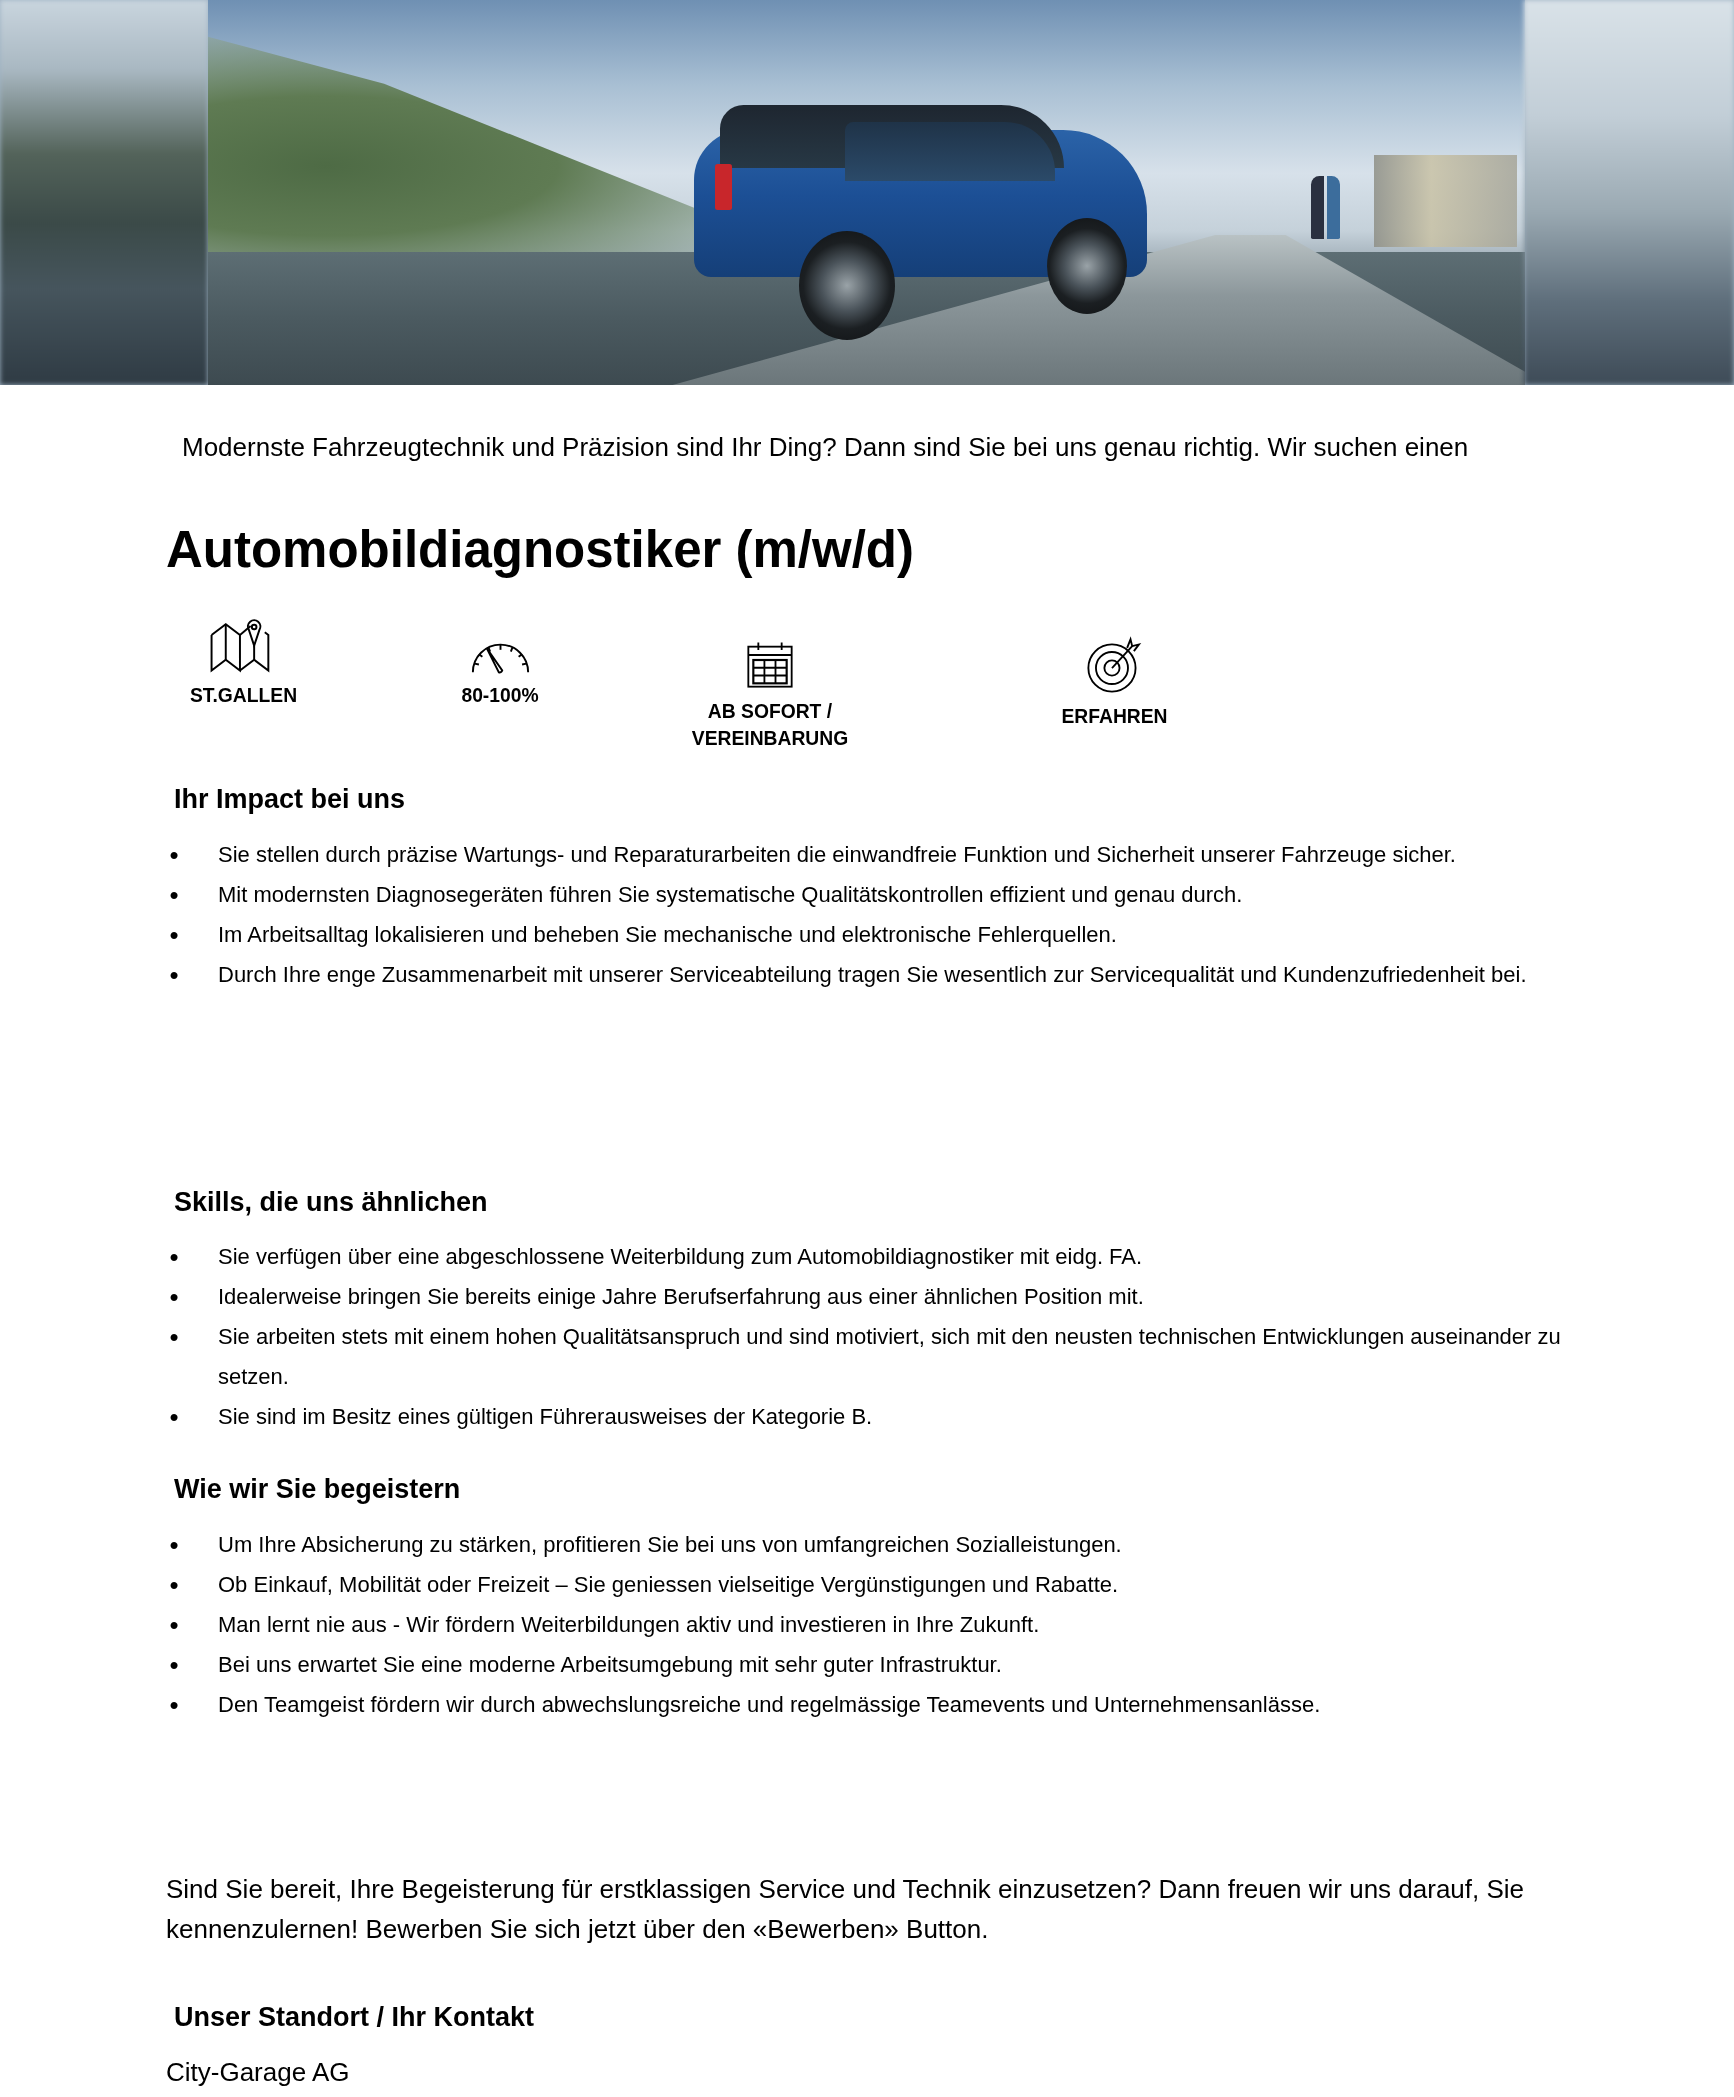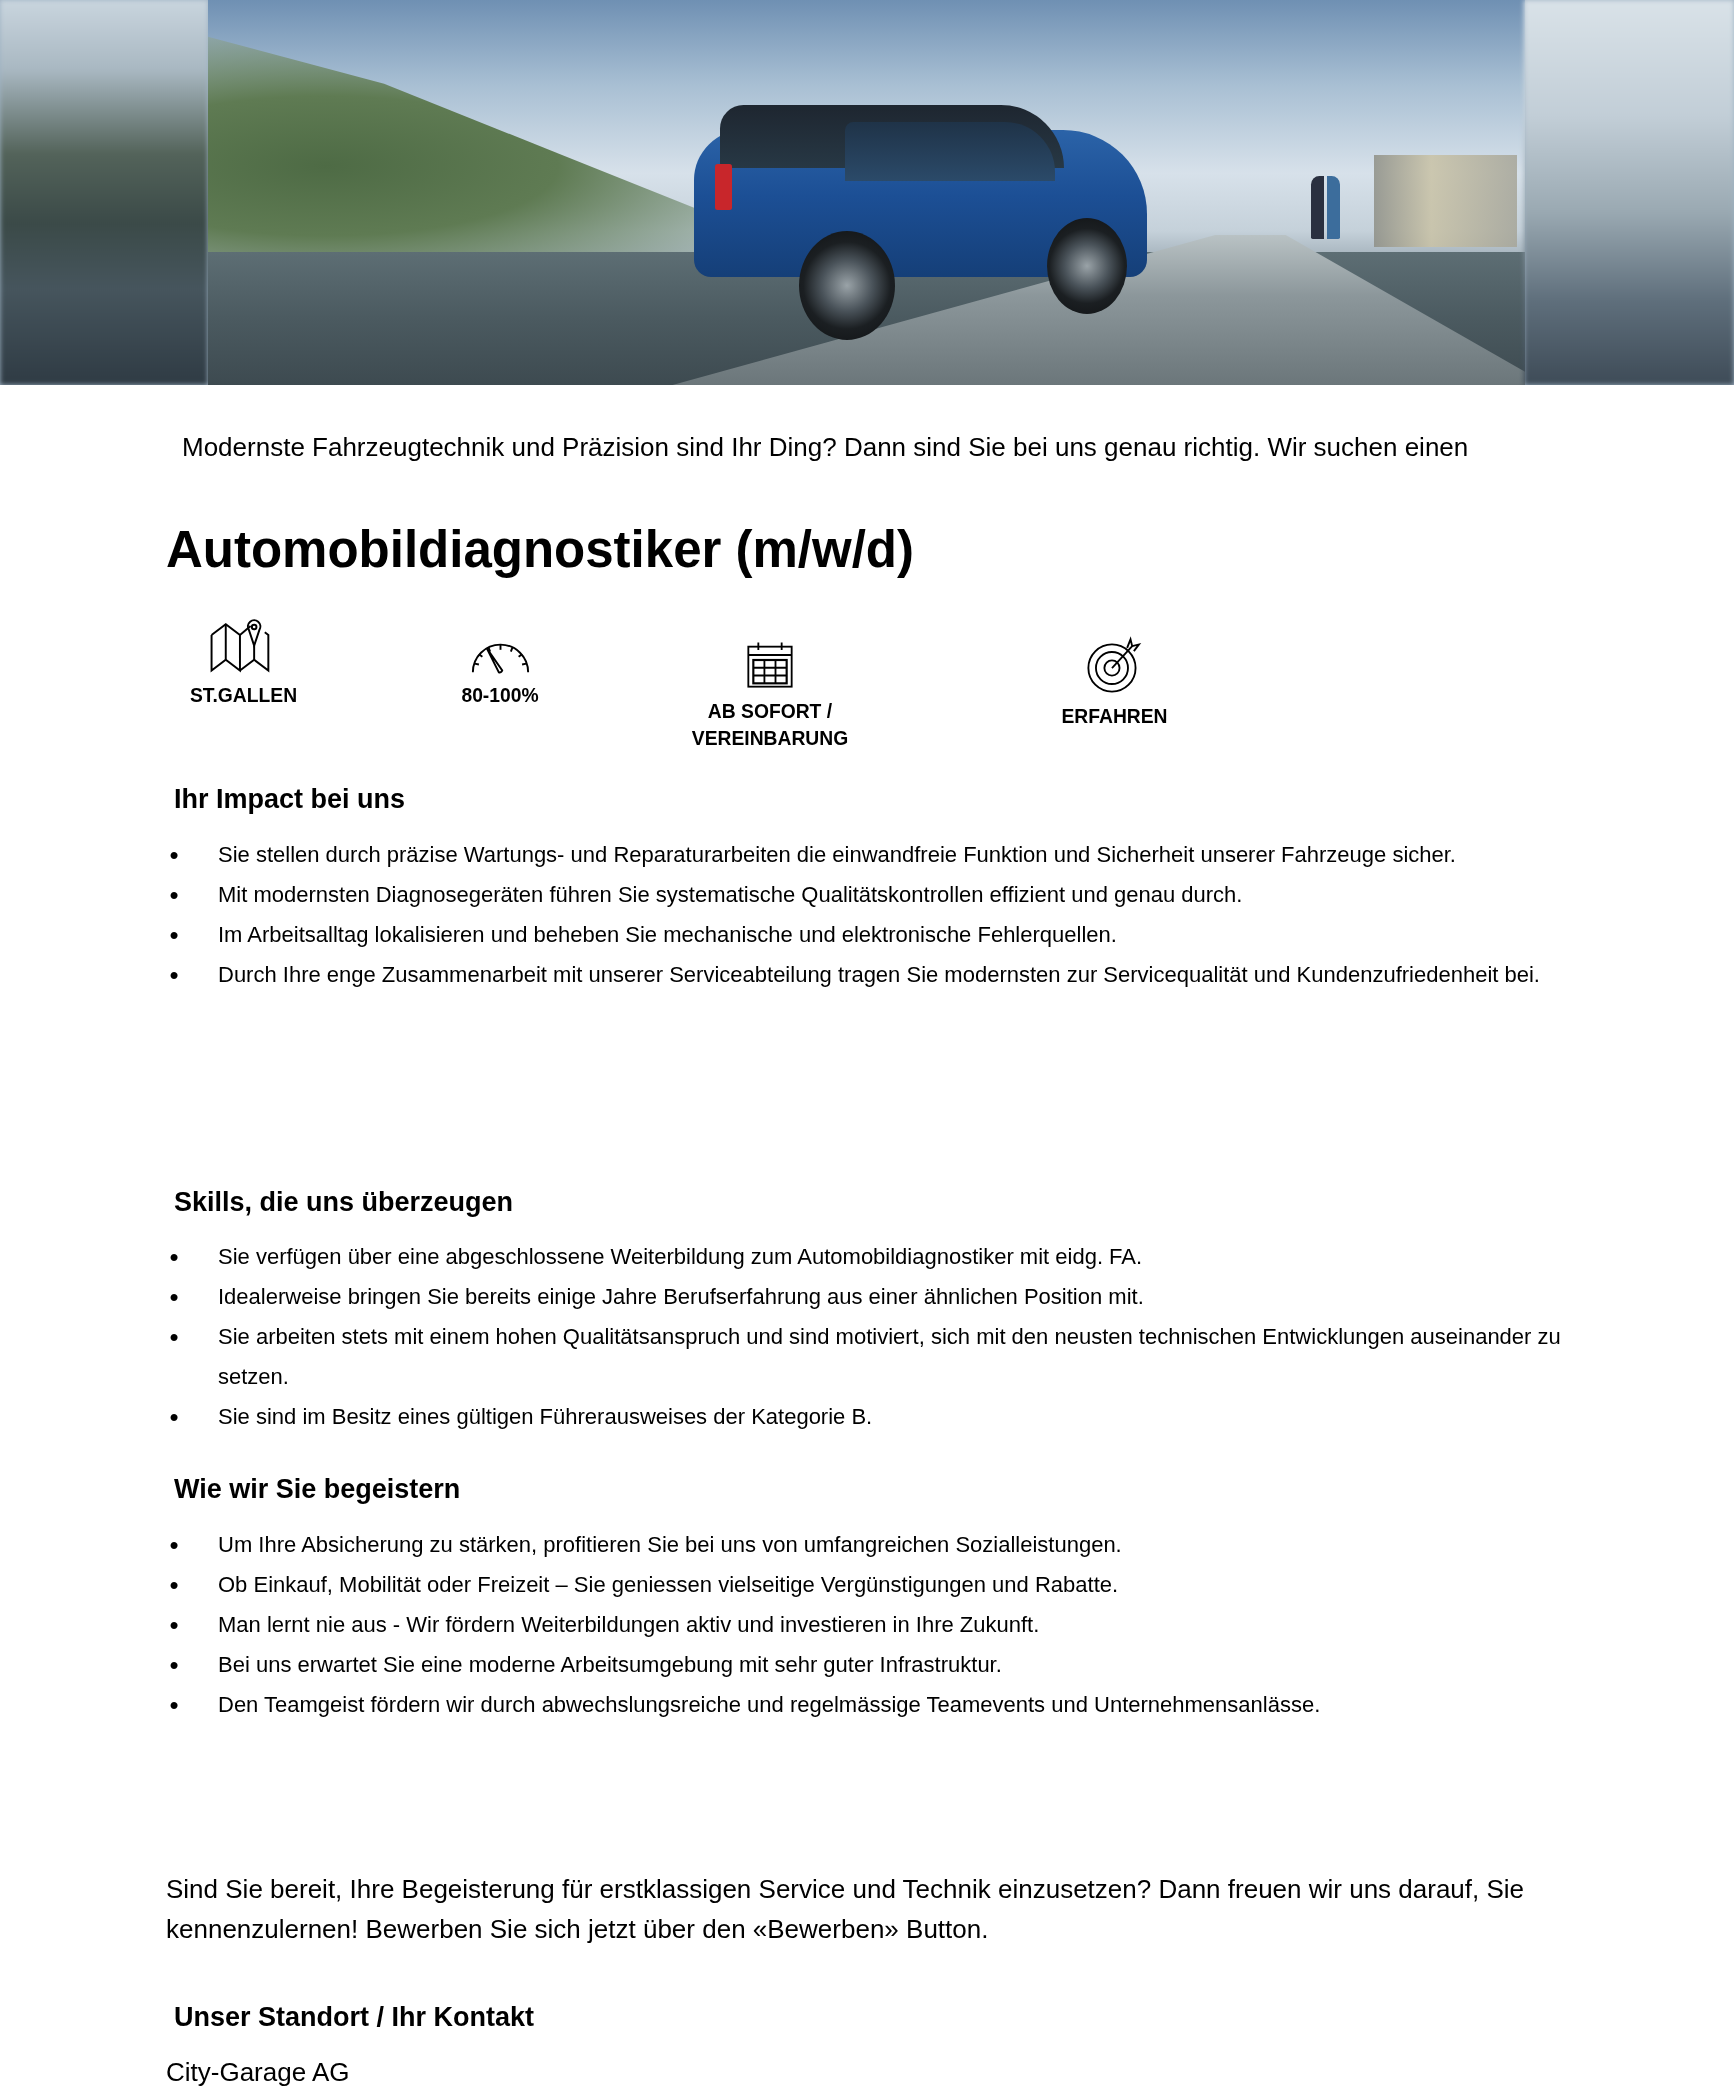--- a/index.html
+++ b/index.html
@@ -149,24 +149,24 @@
       </svg>
       <span class="lbl">ERFAHREN</span>
     </div>
   </div>
 
   <h2 class="h2" style="top:772px;">Ihr Impact bei uns</h2>
   <ul class="bullets" style="top:835px;">
     <li>Sie stellen durch präzise Wartungs- und Reparaturarbeiten die einwandfreie Funktion und Sicherheit unserer Fahrzeuge sicher.</li>
     <li>Mit modernsten Diagnosegeräten führen Sie systematische Qualitätskontrollen effizient und genau durch.</li>
     <li>Im Arbeitsalltag lokalisieren und beheben Sie mechanische und elektronische Fehlerquellen.</li>
-    <li>Durch Ihre enge Zusammenarbeit mit unserer Serviceabteilung tragen Sie modernsten zur Servicequalität und Kundenzufriedenheit bei.</li>
+    <li>Durch Ihre enge Zusammenarbeit mit unserer Serviceabteilung tragen Sie wesentlich zur Servicequalität und Kundenzufriedenheit bei.</li>
   </ul>
 
-  <h2 class="h2" style="top:1175px;">Skills, die uns überzeugen</h2>
+  <h2 class="h2" style="top:1175px;">Skills, die uns ähnlichen</h2>
   <ul class="bullets" style="top:1237px;">
     <li>Sie verfügen über eine abgeschlossene Weiterbildung zum Automobildiagnostiker mit eidg. FA.</li>
     <li>Idealerweise bringen Sie bereits einige Jahre Berufserfahrung aus einer ähnlichen Position mit.</li>
     <li>Sie arbeiten stets mit einem hohen Qualitätsanspruch und sind motiviert, sich mit den neusten technischen Entwicklungen auseinander zu setzen.</li>
     <li>Sie sind im Besitz eines gültigen Führerausweises der Kategorie B.</li>
   </ul>
 
   <h2 class="h2" style="top:1462px;">Wie wir Sie begeistern</h2>
   <ul class="bullets" style="top:1525px;">
     <li>Um Ihre Absicherung zu stärken, profitieren Sie bei uns von umfangreichen Sozialleistungen.</li>

